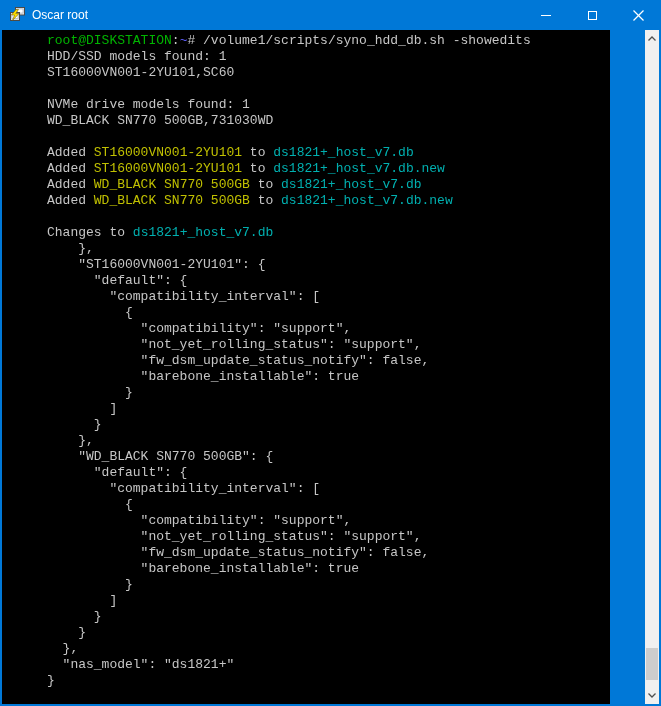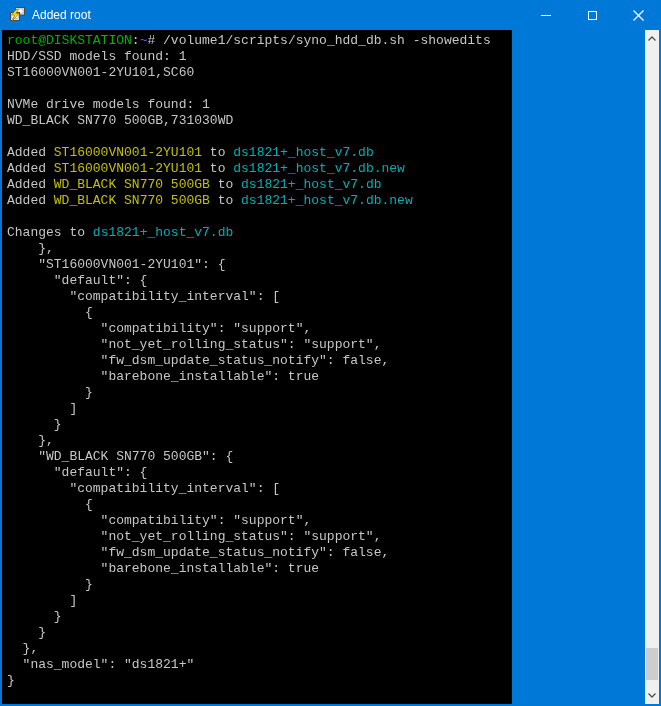--- a/index.html
+++ b/index.html
@@ -19,22 +19,22 @@
     color:#ffffff; font-size:12px; margin-left:7px; white-space:nowrap;
   }
   .win-controls { position:absolute; top:0; right:0; height:30px; display:flex; }
   .win-btn {
     width:46px; height:30px; display:flex; align-items:center; justify-content:center;
     cursor:default;
   }
   .glyph-min { width:10px; height:1px; background:#ffffff; display:block; }
   .glyph-max { width:9px; height:9px; border:1px solid #ffffff; display:block; }
   .terminal {
-    position:absolute; top:30px; left:2px; width:510px; bottom:2px;
-    background:#000000; overflow:hidden;
+    position:absolute; top:30px; left:2px; width:608px; bottom:2px;
+    background:#000000; overflow:hidden;padding-left:40px;
   }
   .term-pre {
     margin:0; padding:3px 0 0 5px;
     font-family:"Liberation Mono","DejaVu Sans Mono",monospace;
     font-size:13px; line-height:16px;
     white-space:pre;
   }
   .tline { height:16px; }
   .scrollbar {
     position:absolute; top:30px; right:2px; width:14px; bottom:2px;
@@ -57,21 +57,21 @@
 <div class="window">
 
   <div class="titlebar">
     <svg class="app-icon" viewBox="0 0 16 16">
       <rect x="6.5" y="0.5" width="9" height="7.5" fill="#e3e3e3" stroke="#4a4a4a" stroke-width="1"></rect>
       <rect x="8" y="2" width="6" height="4" fill="#ffffff" stroke="#8899aa" stroke-width="0.5"></rect>
       <rect x="1.5" y="5.5" width="9" height="8" fill="#e3e3e3" stroke="#4a4a4a" stroke-width="1"></rect>
       <rect x="3" y="7" width="6" height="4.5" fill="#ffffff" stroke="#8899aa" stroke-width="0.5"></rect>
       <polygon points="7,2.5 2.5,8 5.5,8 3.5,13.5 10,6.5 6.8,6.5 9.5,2.5" fill="#ffe000" stroke="#7a6000" stroke-width="0.6"></polygon>
     </svg>
-    <span class="title-text">Added root</span>
+    <span class="title-text">Oscar root</span>
 
     <div class="win-controls">
       <div class="win-btn" title="Minimize">
         <span class="glyph-min"></span>
       </div>
       <div class="win-btn" title="Maximize">
         <span class="glyph-max"></span>
       </div>
       <div class="win-btn" title="Close">
         <svg width="11" height="11" viewBox="0 0 11 11">

